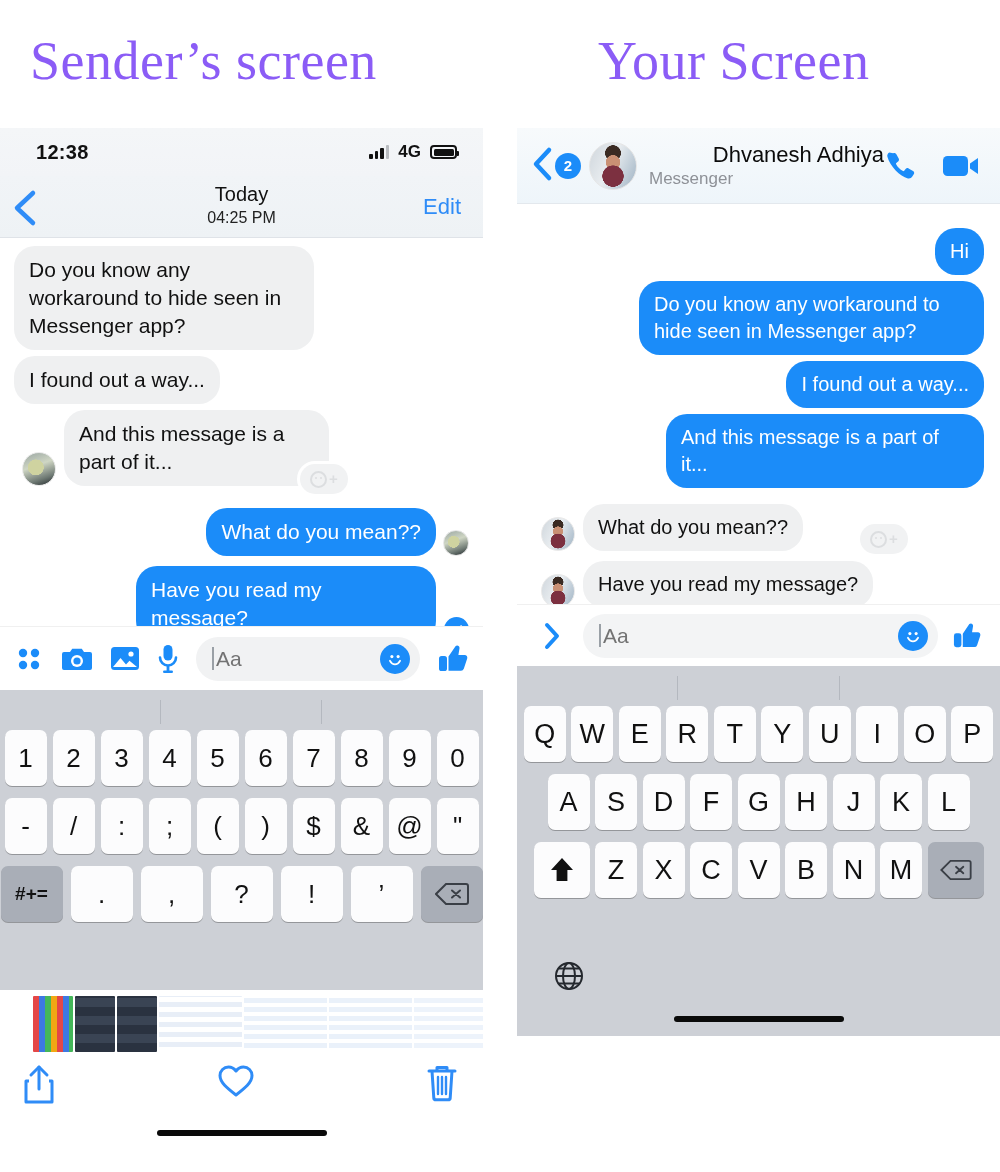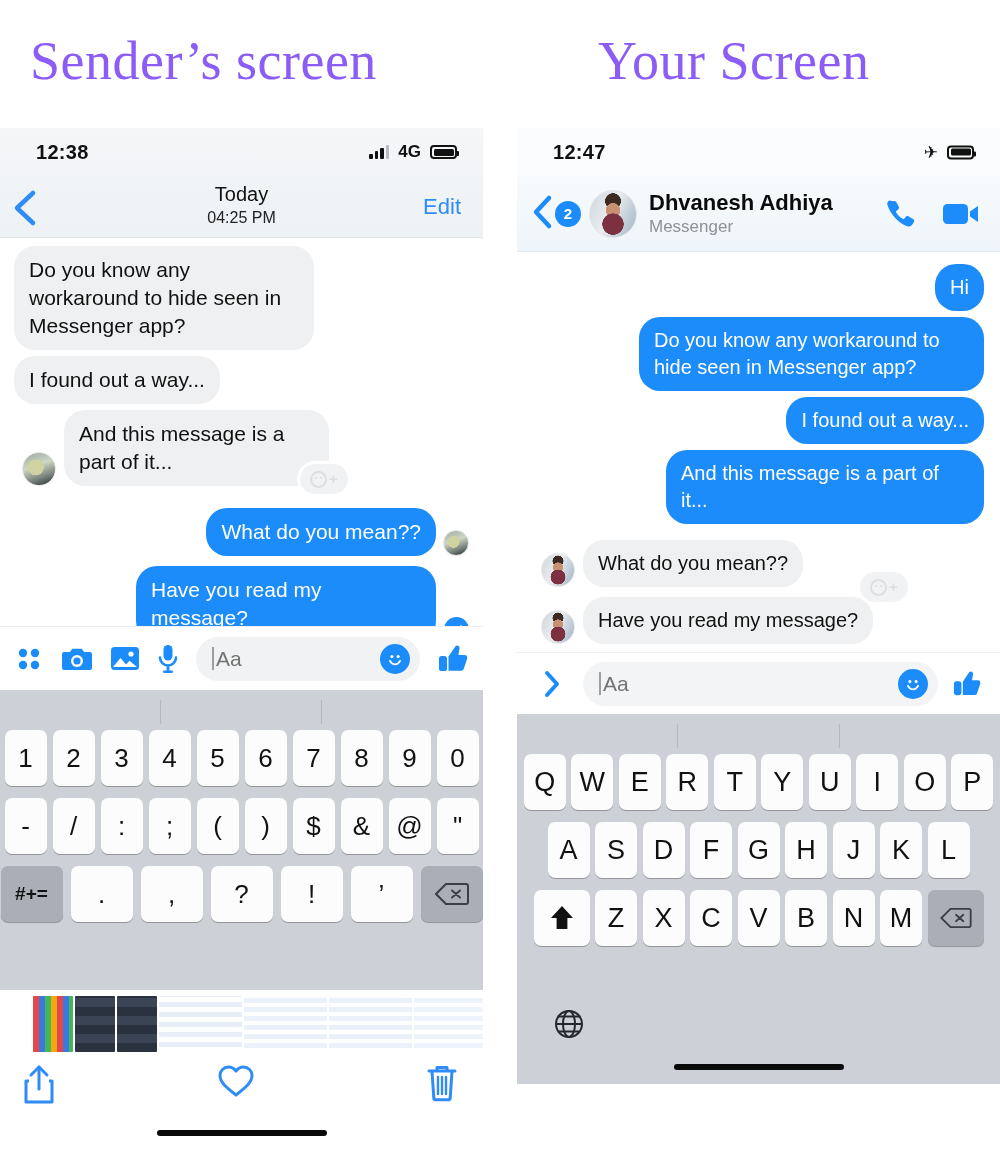--- a/index.html
+++ b/index.html
@@ -91,29 +91,29 @@
       radial-gradient(circle at 50% 72%, #7c3040 0 26%, rgba(124,48,64,0) 27%),
       radial-gradient(circle at 50% 42%, #c99074 0 20%, rgba(201,144,116,0) 21%),
       radial-gradient(circle at 50% 22%, #3a2a22 0 18%, rgba(58,42,34,0) 19%),
       linear-gradient(115deg,#cfd6dc 0%, #e9edf0 45%, #9fb3c4 100%);
   }
   .avatar.scene { background:
       radial-gradient(circle at 40% 45%, #cfd3a0 0 30%, rgba(207,211,160,0) 31%),
       linear-gradient(160deg,#9aa6a2 0%, #cfd6c4 40%, #6f7a74 75%, #20262a 100%);
   }
   .peer-text { margin-left:12px; flex:1 1 auto; min-width:0; }
-  .peer-name { font-size:22px; font-weight:bold; color:#0b0b0b; line-height:26px; }
+  .peer-name { font-size:22px; font-weight:normal; color:#0b0b0b; line-height:26px;text-align:right; }
   .peer-sub  { font-size:17px; color:#8e9197; line-height:21px; }
   .nav-actions { display:flex; align-items:center; gap:26px; flex:0 0 auto; }
   .nav-actions svg { display:block; }
 
   
   .chat { position:relative; background:#ffffff; }
   .chat-left  { height:388px; padding:8px 14px 0 14px; }
-  .chat-right { height:400px; padding:12px 16px 0 16px; }
+  .chat-right { height:400px; padding:24px 16px 0 16px; }
   .row { display:flex; align-items:flex-end; margin-bottom:6px; }
   .row.out { justify-content:flex-end; }
   .row.in  { justify-content:flex-start; }
   .bubble {
     border-radius:21px; padding:10px 15px; font-size:21px; line-height:28px;
     max-width:300px; word-wrap:break-word;
   }
   .bubble.gray { background:#eff0f1; color:#111; }
   .bubble.blue { background:#1b8cf9; color:#ffffff; }
   .chat-right .bubble { max-width:345px; font-size:20px; line-height:27px; }
@@ -410,29 +410,20 @@
               <path d="M11 13v17M15 13v17M19 13v17" stroke="#2f8cf7" stroke-width="2.4" stroke-linecap="round"></path>
             </svg>
         </div>
       </div>
       <div class="home-ind"></div>
     </div>
   </div>
 
   <div class="panel panel-right">
 
-    <div class="statusbar plain">
-      <div class="sb-time">12:47</div>
-      <div class="sb-right">
-        <div class="plane">✈</div>
-        <div class="battery">
-            <i></i>
-          </div>
-      </div>
-    </div>
 
     <div class="navbar-right">
       <div class="back-group">
         <div>
           <svg width="22" height="36" viewBox="0 0 22 36">
               <polyline points="18,4 5,18 18,32" fill="none" stroke="#1b8cf9" stroke-width="4.5" stroke-linecap="round" stroke-linejoin="round"></polyline>
             </svg>
         </div>
         <div class="badge-2">2</div>
       </div>

